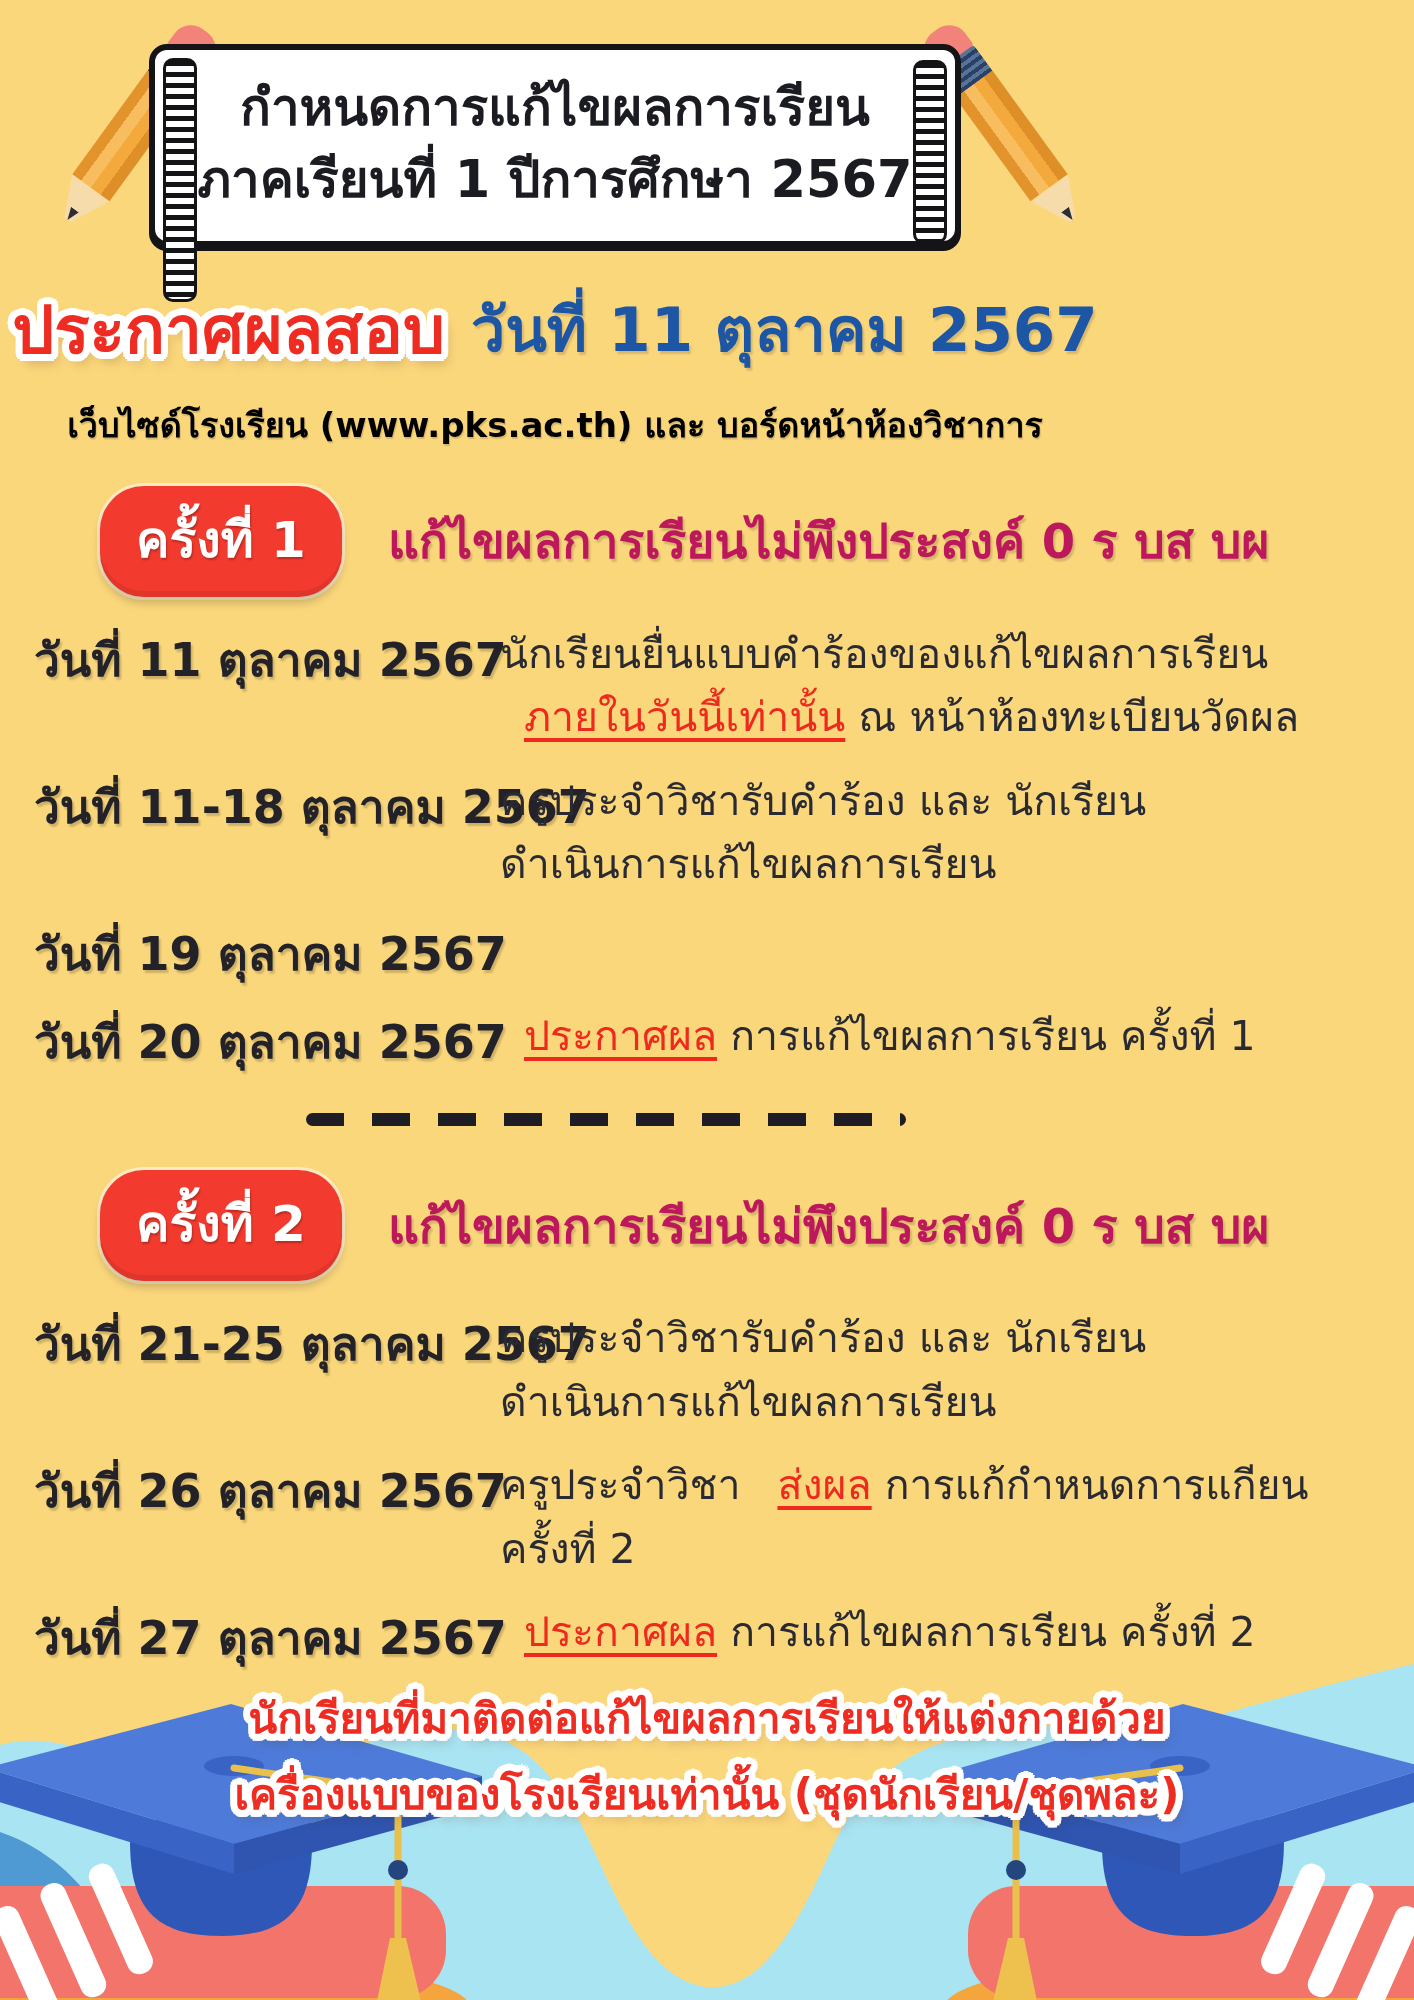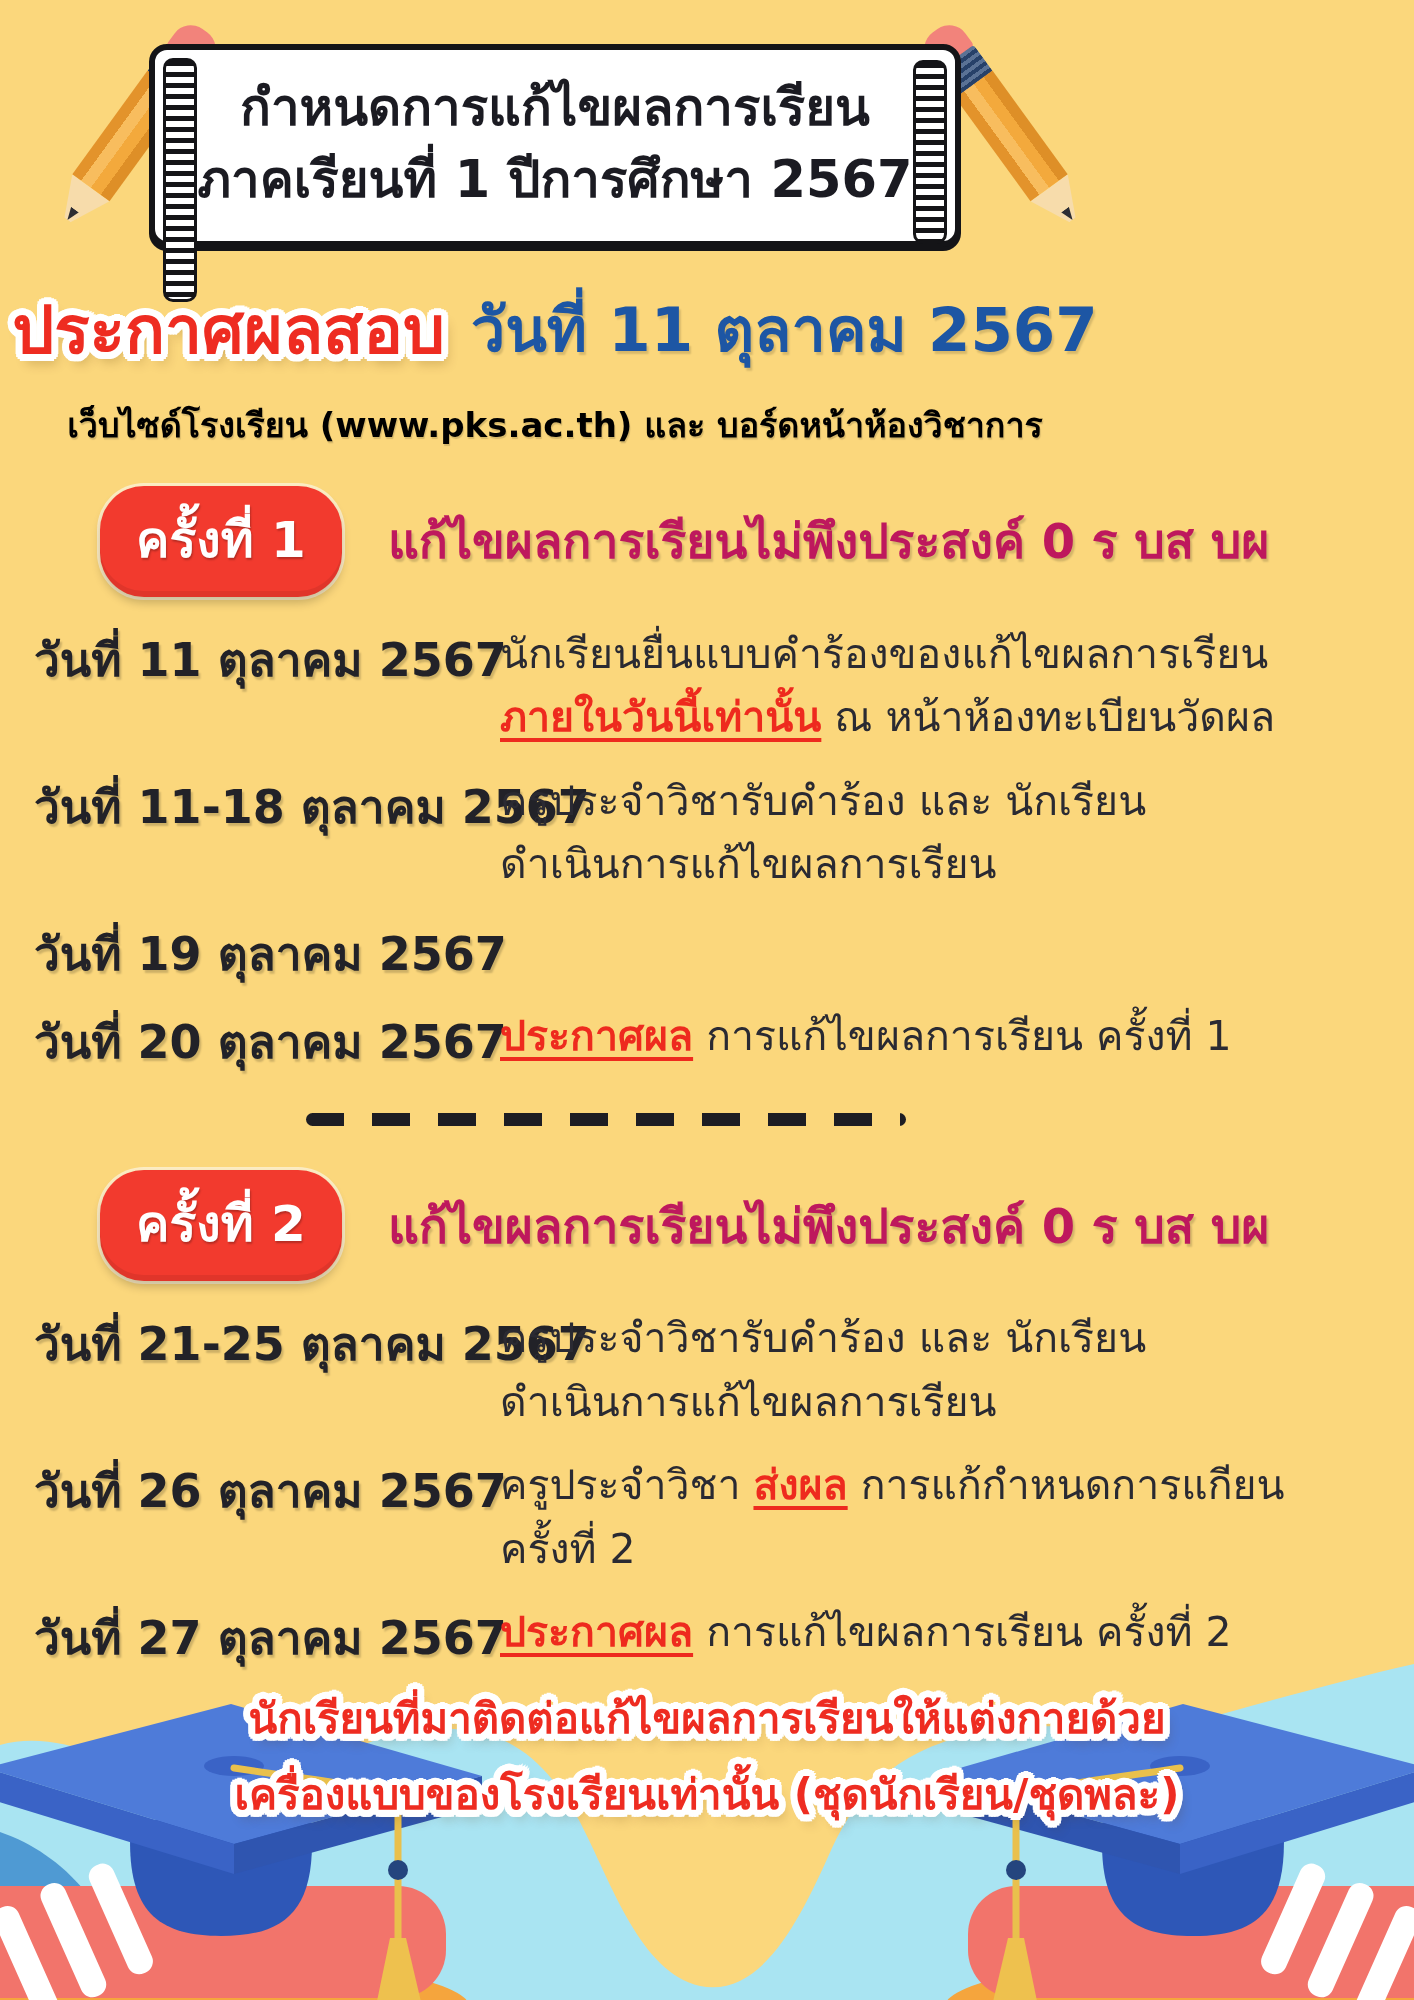--- a/index.html
+++ b/index.html
@@ -65,21 +65,21 @@
     box-shadow:0 6px 10px rgba(0,0,0,.20), inset 0 -6px 0 rgba(0,0,0,.07), 0 0 0 3px rgba(255,255,255,.55);
     text-shadow:1px 2px 2px rgba(0,0,0,.25);
     margin-left:36px;
   }
   .section-heading{margin:16px; font-size:48px; font-weight:800; color:#be185d;
     text-shadow:2px 3px 2px rgba(0,0,0,.16);}
   .row{display:grid; grid-template-columns:452px 1fr; column-gap:14px; margin:0 0 20px 0; align-items:start;}
   .date{font-size:46px; font-weight:800; color:#222228; line-height:1.35; padding-top:6px;
     text-shadow:2px 3px 2px rgba(0,0,0,.18); white-space:nowrap;}
   .desc{font-size:41px; font-weight:500; color:#2a2a32; line-height:1.55;}
-  .em{color:#ee2a1e; font-weight:700; text-decoration:underline; text-decoration-thickness:4px; text-underline-offset:7px;}
+  .em{color:#ee2a1e; font-weight:400; text-decoration:underline; text-decoration-thickness:4px; text-underline-offset:7px;margin-left:24px;}
   .divider{
     width:600px; height:13px; margin:40px 0 44px 272px; border-radius:7px;
     background:repeating-linear-gradient(90deg,#1d1d23 0 38px,transparent 38px 66px);
   }
   
   .wave{position:absolute; left:0; bottom:0; width:1414px; height:420px; z-index:1;}
   .cap{position:absolute; bottom:-8px; width:540px; height:360px; z-index:2;}
   .cap-left{left:-34px;}
   .cap-right{right:-34px; transform:scaleX(-1);}
   .footer{position:absolute; left:0; top:1698px; width:1414px; text-align:center; z-index:5;}

